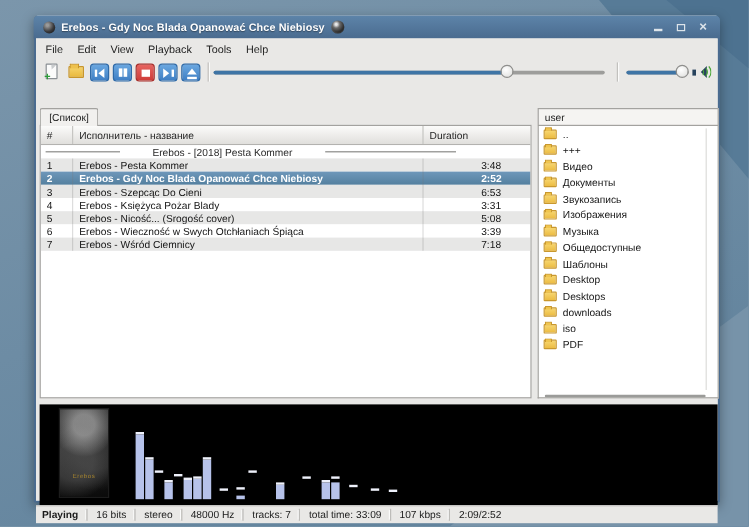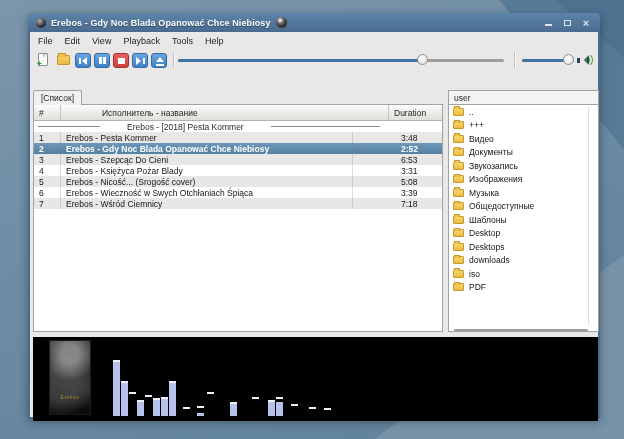--- a/index.html
+++ b/index.html
@@ -94,21 +94,21 @@
   
   .pl-tab {
     position:absolute; left:3px; top:58px; height:15px; padding:0 7px;
     background:#f1f0ee; border:1px solid #a3a29f; border-bottom:none; border-radius:2px 2px 0 0;
     font-size:8.5px; color:#1d1d1d; display:flex; align-items:center; z-index:2;
   }
   .pl-table { position:absolute; left:3px; top:72px; width:410px; height:228px; background:#fff; border:1px solid #a3a29f; overflow:hidden; }
   .pl-header { display:flex; height:16px; background:linear-gradient(#fbfbfa,#e0dfdc); border-bottom:1px solid #b3b2af; font-size:8.5px; color:#242424; }
   .pl-header span { display:flex; align-items:center; padding-left:5px; border-right:1px solid #c6c5c2; }
   .col-num { width:27px; }
-  .col-title { width:292px;margin-left:36px; }
+  .col-title { width:292px; }
   .col-dur { flex:1; border-right:none !important; }
   .group-row { display:flex; align-items:center; height:11px; font-size:8.5px; color:#2a2a2a; background:#fff;gap:22px; }
   .group-line { height:1px; background:#8a8a88; }
   .gl-left { width:62px; margin-left:4px; }
   .gl-right { flex:1; margin-right:62px; }
   .group-label { padding:0 5px; white-space:nowrap; }
   .trow { display:flex; height:11px; font-size:8.5px; color:#141414; align-items:center; }
   .trow.odd { background:#e7e7e6; }
   .trow.even { background:#ffffff; }
   .trow.sel { background:linear-gradient(#6e97ba,#54809f); color:#fff; font-weight:bold; }
@@ -379,15 +379,25 @@
         <div class="viz-cap" style="left: 219px; bottom: 22px; width: 7px;"></div>
         <div class="viz-bar" style="left: 235px; bottom: 5px; width: 7px; height: 14px;"></div>
         <div class="viz-cap" style="left: 235px; bottom: 19px; width: 7px;"></div>
         <div class="viz-bar" style="left: 243px; bottom: 5px; width: 7px; height: 14px;"></div>
         <div class="viz-cap" style="left: 243px; bottom: 22px; width: 7px;"></div>
         <div class="viz-cap" style="left: 258px; bottom: 15px; width: 7px;"></div>
         <div class="viz-cap" style="left: 276px; bottom: 12px; width: 7px;"></div>
         <div class="viz-cap" style="left: 291px; bottom: 11px; width: 7px;"></div>
       </div>
 
+    <div class="statusbar" id="status-bar">
+        <span class="sbar-item">Playing</span>
+        <span class="sbar-item">16 bits</span>
+        <span class="sbar-item">stereo</span>
+        <span class="sbar-item">48000 Hz</span>
+        <span class="sbar-item">tracks: 7</span>
+        <span class="sbar-item">total time: 33:09</span>
+        <span class="sbar-item">107 kbps</span>
+        <span class="sbar-item">2:09/2:52</span>
+      </div>
 
   </div>
 </div>
 
 </body></html>

